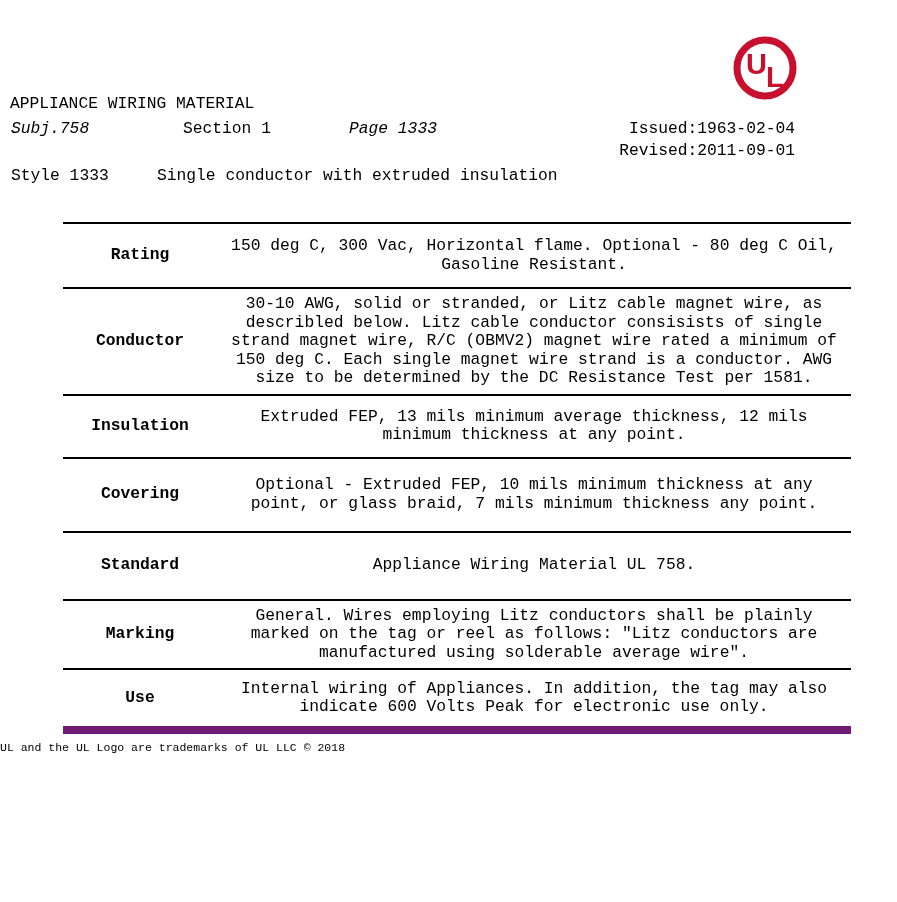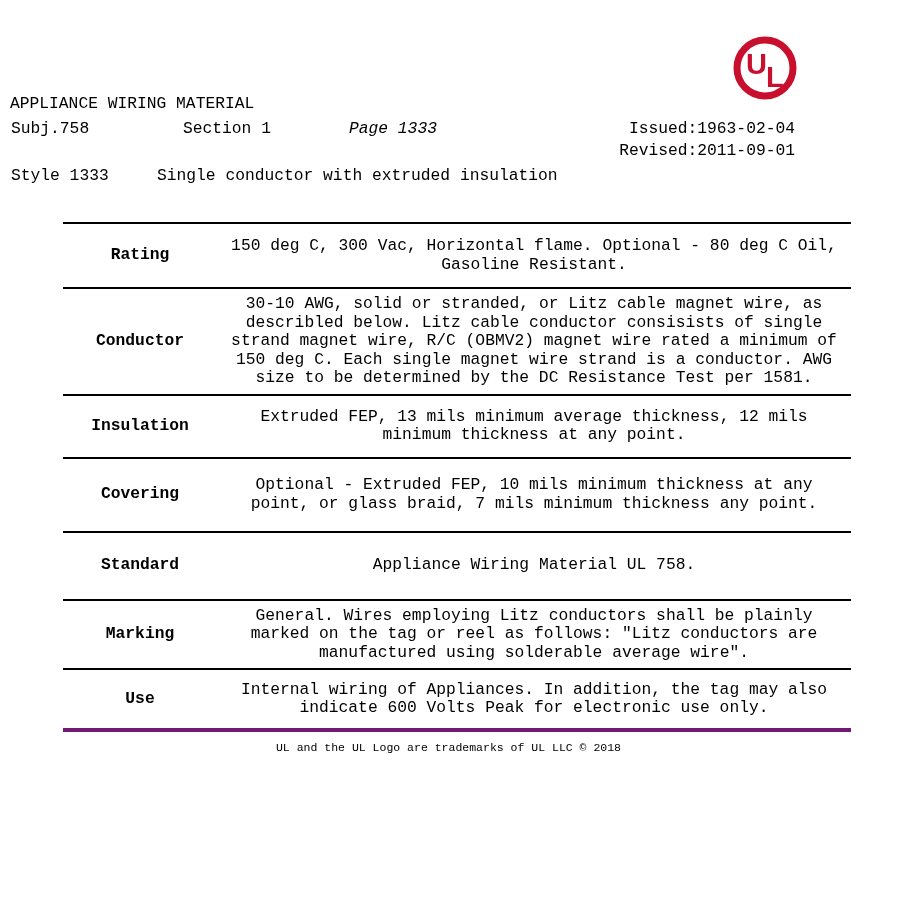--- a/index.html
+++ b/index.html
@@ -35,62 +35,62 @@
     top: 222px;
     width: 788px;
     border-collapse: collapse;
     table-layout: fixed;
     text-align: center;
   }
   table.spec tr {
     border-top: 2px solid #000000;
   }
   table.spec tr:last-child {
-    border-bottom: 4px solid #701a75;
+    border-bottom: 8px solid #701a75;
     margin-top: 37px;
   }
   table.spec td {
     font-size: 16.3px;
     line-height: 18.5px;
     vertical-align: middle;
     padding: 6px 0;
   }
   td.row-label {
     width: 154px;
     font-weight: bold;
   }
   td.row-value {
     white-space: pre-line;
   }
   .footer {
     position: absolute;
     top: 741px;
     left: 0;
     width: 897px;
-    text-align: center;
+    text-align: left;
     font-size: 11.5px;
     line-height: 14px;
   }
 </style>
 </head>
 <body>
 
 <div class="page">
 
   <div class="logo-wrap">
     <svg width="64" height="64" viewBox="0 0 64 64" aria-hidden="true">
       <circle cx="32" cy="32" r="28" fill="none" stroke="#C8102E" stroke-width="7"></circle>
       <text x="13" y="38" font-family="Liberation Sans, sans-serif" font-weight="bold" font-size="29" fill="#C8102E">U</text>
       <text x="33" y="51" font-family="Liberation Sans, sans-serif" font-weight="bold" font-size="29" fill="#C8102E">L</text>
     </svg>
   </div>
 
   <div class="hdr" style="left:10px; top:94px;">APPLIANCE WIRING MATERIAL</div>
 
-  <div class="hdr" style="left:11px; top:119px;">Subj.758</div>
+  <div class="hdr" style="left:11px; top:119px;font-style:italic;">Subj.758</div>
   <div class="hdr" style="left:175px; top:119px;margin-left:8px;">Section 1</div>
   <div class="hdr" style="left:349px; top:119px;font-style:italic;">Page 1333</div>
   <div class="hdr" style="right:102px; top:119px;">Issued:1963-02-04</div>
   <div class="hdr" style="right:102px; top:141px;">Revised:2011-09-01</div>
 
   <div class="hdr" style="left:11px; top:166px;">Style 1333</div>
   <div class="hdr" style="left:157px; top:166px;">Single conductor with extruded insulation</div>
 
   <table class="spec">
     <tbody>

